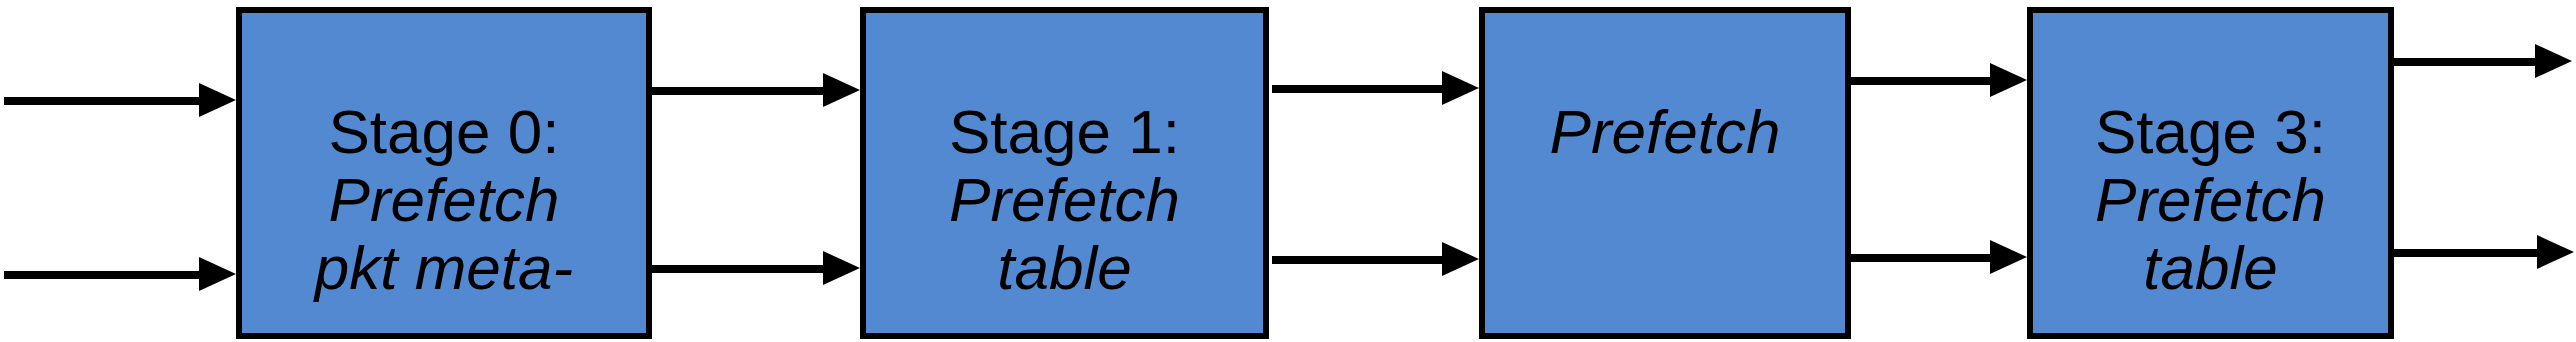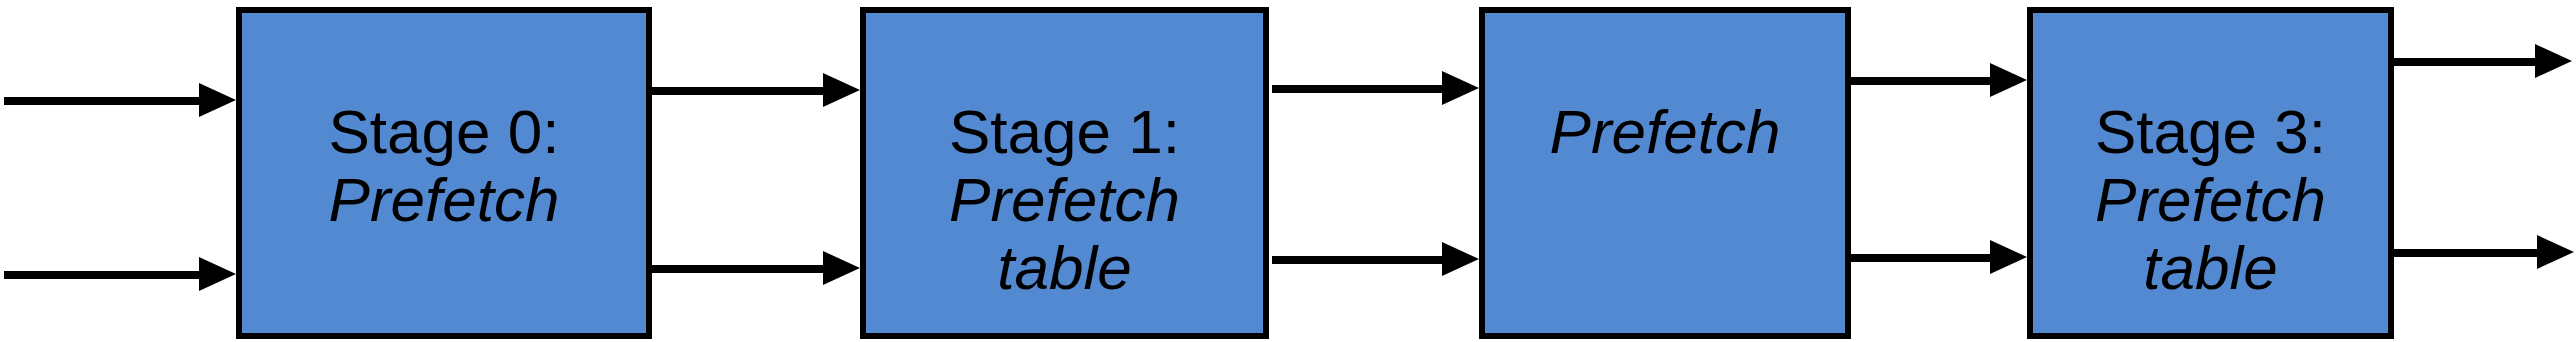--- a/index.html
+++ b/index.html
@@ -80,20 +80,21 @@
 </style>
 </head>
 <body>
 
 <div id="canvas">
 
   <div class="stage" id="stage-0">
     <div class="stage-text">
       <div class="stage-title">Stage 0:</div>
       <div class="stage-sub">Prefetch</div>
+      <div class="stage-sub">pkt meta-</div>
     </div>
   </div>
 
   <div class="stage" id="stage-1">
     <div class="stage-text">
       <div class="stage-title">Stage 1:</div>
       <div class="stage-sub">Prefetch</div>
       <div class="stage-sub">table</div>
     </div>
   </div>

